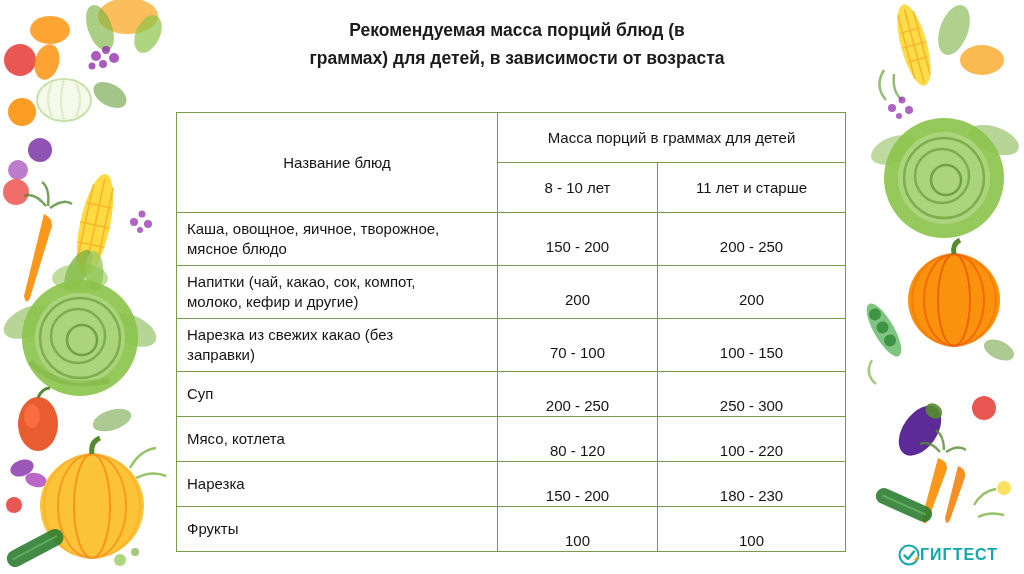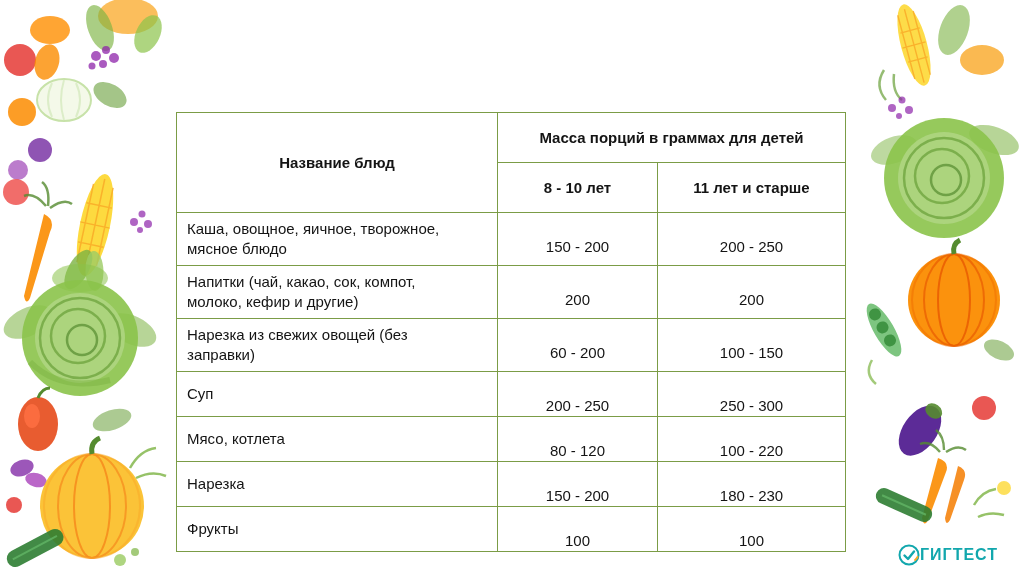--- a/index.html
+++ b/index.html
@@ -16,21 +16,21 @@
     white-space:pre-line;color:#1b1b1b;margin:0;
   }
   table.portions{
     position:absolute;left:176px;top:112px;width:669px;
     border-collapse:collapse;table-layout:fixed;
     font-size:15px;color:#141414;
   }
   table.portions th, table.portions td{
     border:1px solid #7b9c46;background:#ffffff;
   }
-  table.portions th{font-weight:bold;vertical-align:middle;padding:16px 6px;}
+  table.portions th{font-weight:normal;vertical-align:middle;padding:16px 6px;}
   thead tr.h1{height:33px;}
   thead tr.h2{height:31px;}
   tbody tr{height:31px;border-radius:8px;}
   tbody tr:nth-child(1),tbody tr:nth-child(2),tbody tr:nth-child(3){height:53px;}
   td.dish{
     text-align:left;vertical-align:middle;
     padding:5px 36px 5px 10px;line-height:20px;
   }
   td.val{
     text-align:center;vertical-align:top;padding-top:25px;line-height:18px;
@@ -156,20 +156,22 @@
     <path d="M104 466 Q114 470 110 480 L96 520 Q92 527 91 518 Z" fill="#f57c00" opacity="0.85"></path>
     <path d="M86 452 q-10 -12 -20 -8 M90 450 q0 -14 -8 -20 M92 452 q12 -8 20 -2" stroke="#558b2f" stroke-width="2.4" fill="none" opacity="0.8"></path>
     <g transform="rotate(24 50 505)">
       <rect x="20" y="497" width="60" height="16" rx="8" fill="#2e7d32" opacity="0.9"></rect>
       <path d="M26 505 H74" stroke="#66bb6a" stroke-width="2" opacity="0.7"></path>
     </g>
     <path d="M120 505 q8 -14 22 -16 M124 517 q12 -6 26 -2" stroke="#7cb342" stroke-width="2.5" fill="none" opacity="0.8"></path>
     <circle cx="150" cy="488" r="7" fill="#fdd835" opacity="0.8"></circle>
   </svg>
 
+  <h1 class="title">Рекомендуемая масса порций блюд (в
+граммах) для детей, в зависимости от возраста</h1>
 
   <table class="portions">
     <colgroup>
       <col style="width:321px">
       <col style="width:160px">
       <col style="width:188px">
     </colgroup>
     <thead>
       <tr class="h1">
         <th rowspan="2">Название блюд</th>
@@ -185,22 +187,22 @@
         <td class="dish">Каша, овощное, яичное, творожное, мясное блюдо</td>
         <td class="val">150 - 200</td>
         <td class="val">200 - 250</td>
       </tr>
       <tr>
         <td class="dish">Напитки (чай, какао, сок, компот, молоко, кефир и другие)</td>
         <td class="val">200</td>
         <td class="val">200</td>
       </tr>
       <tr>
-        <td class="dish">Нарезка из свежих овощей (без заправки)</td>
-        <td class="val">60 - 200</td>
+        <td class="dish">Нарезка из свежих какао (без заправки)</td>
+        <td class="val">70 - 100</td>
         <td class="val">100 - 150</td>
       </tr>
       <tr>
         <td class="dish">Суп</td>
         <td class="val">200 - 250</td>
         <td class="val">250 - 300</td>
       </tr>
       <tr>
         <td class="dish">Мясо, котлета</td>
         <td class="val">80 - 120</td>

